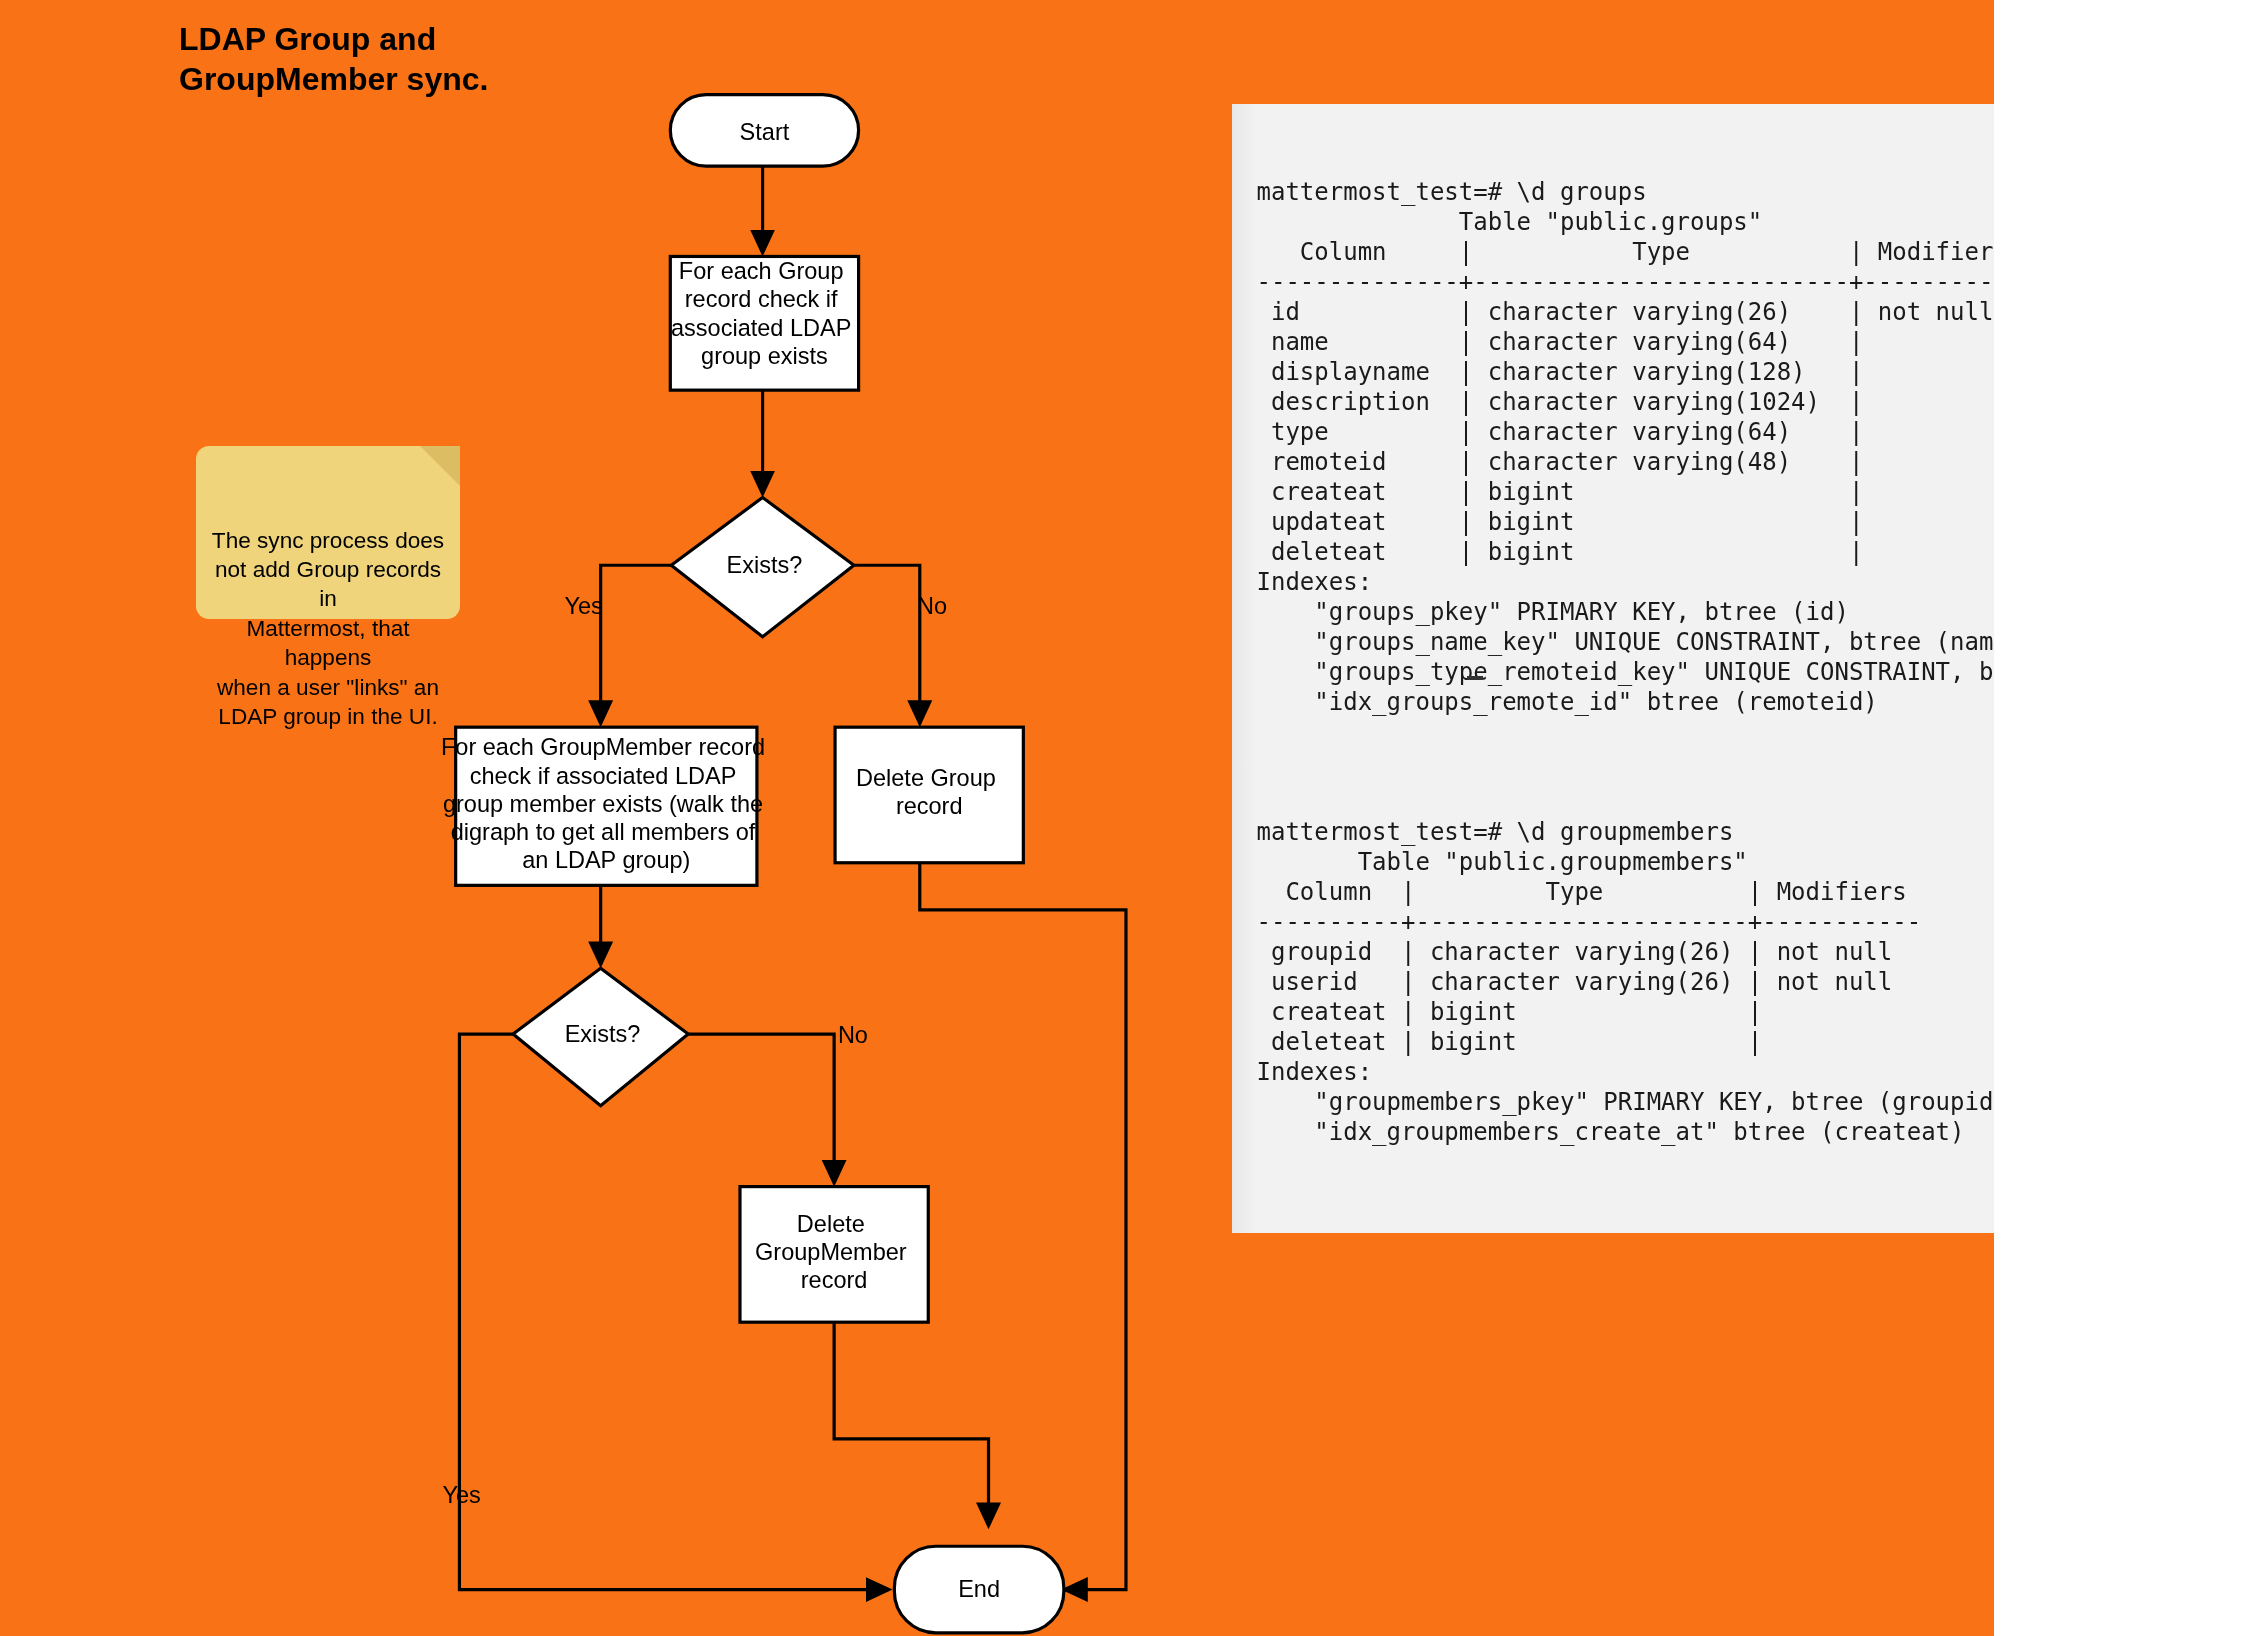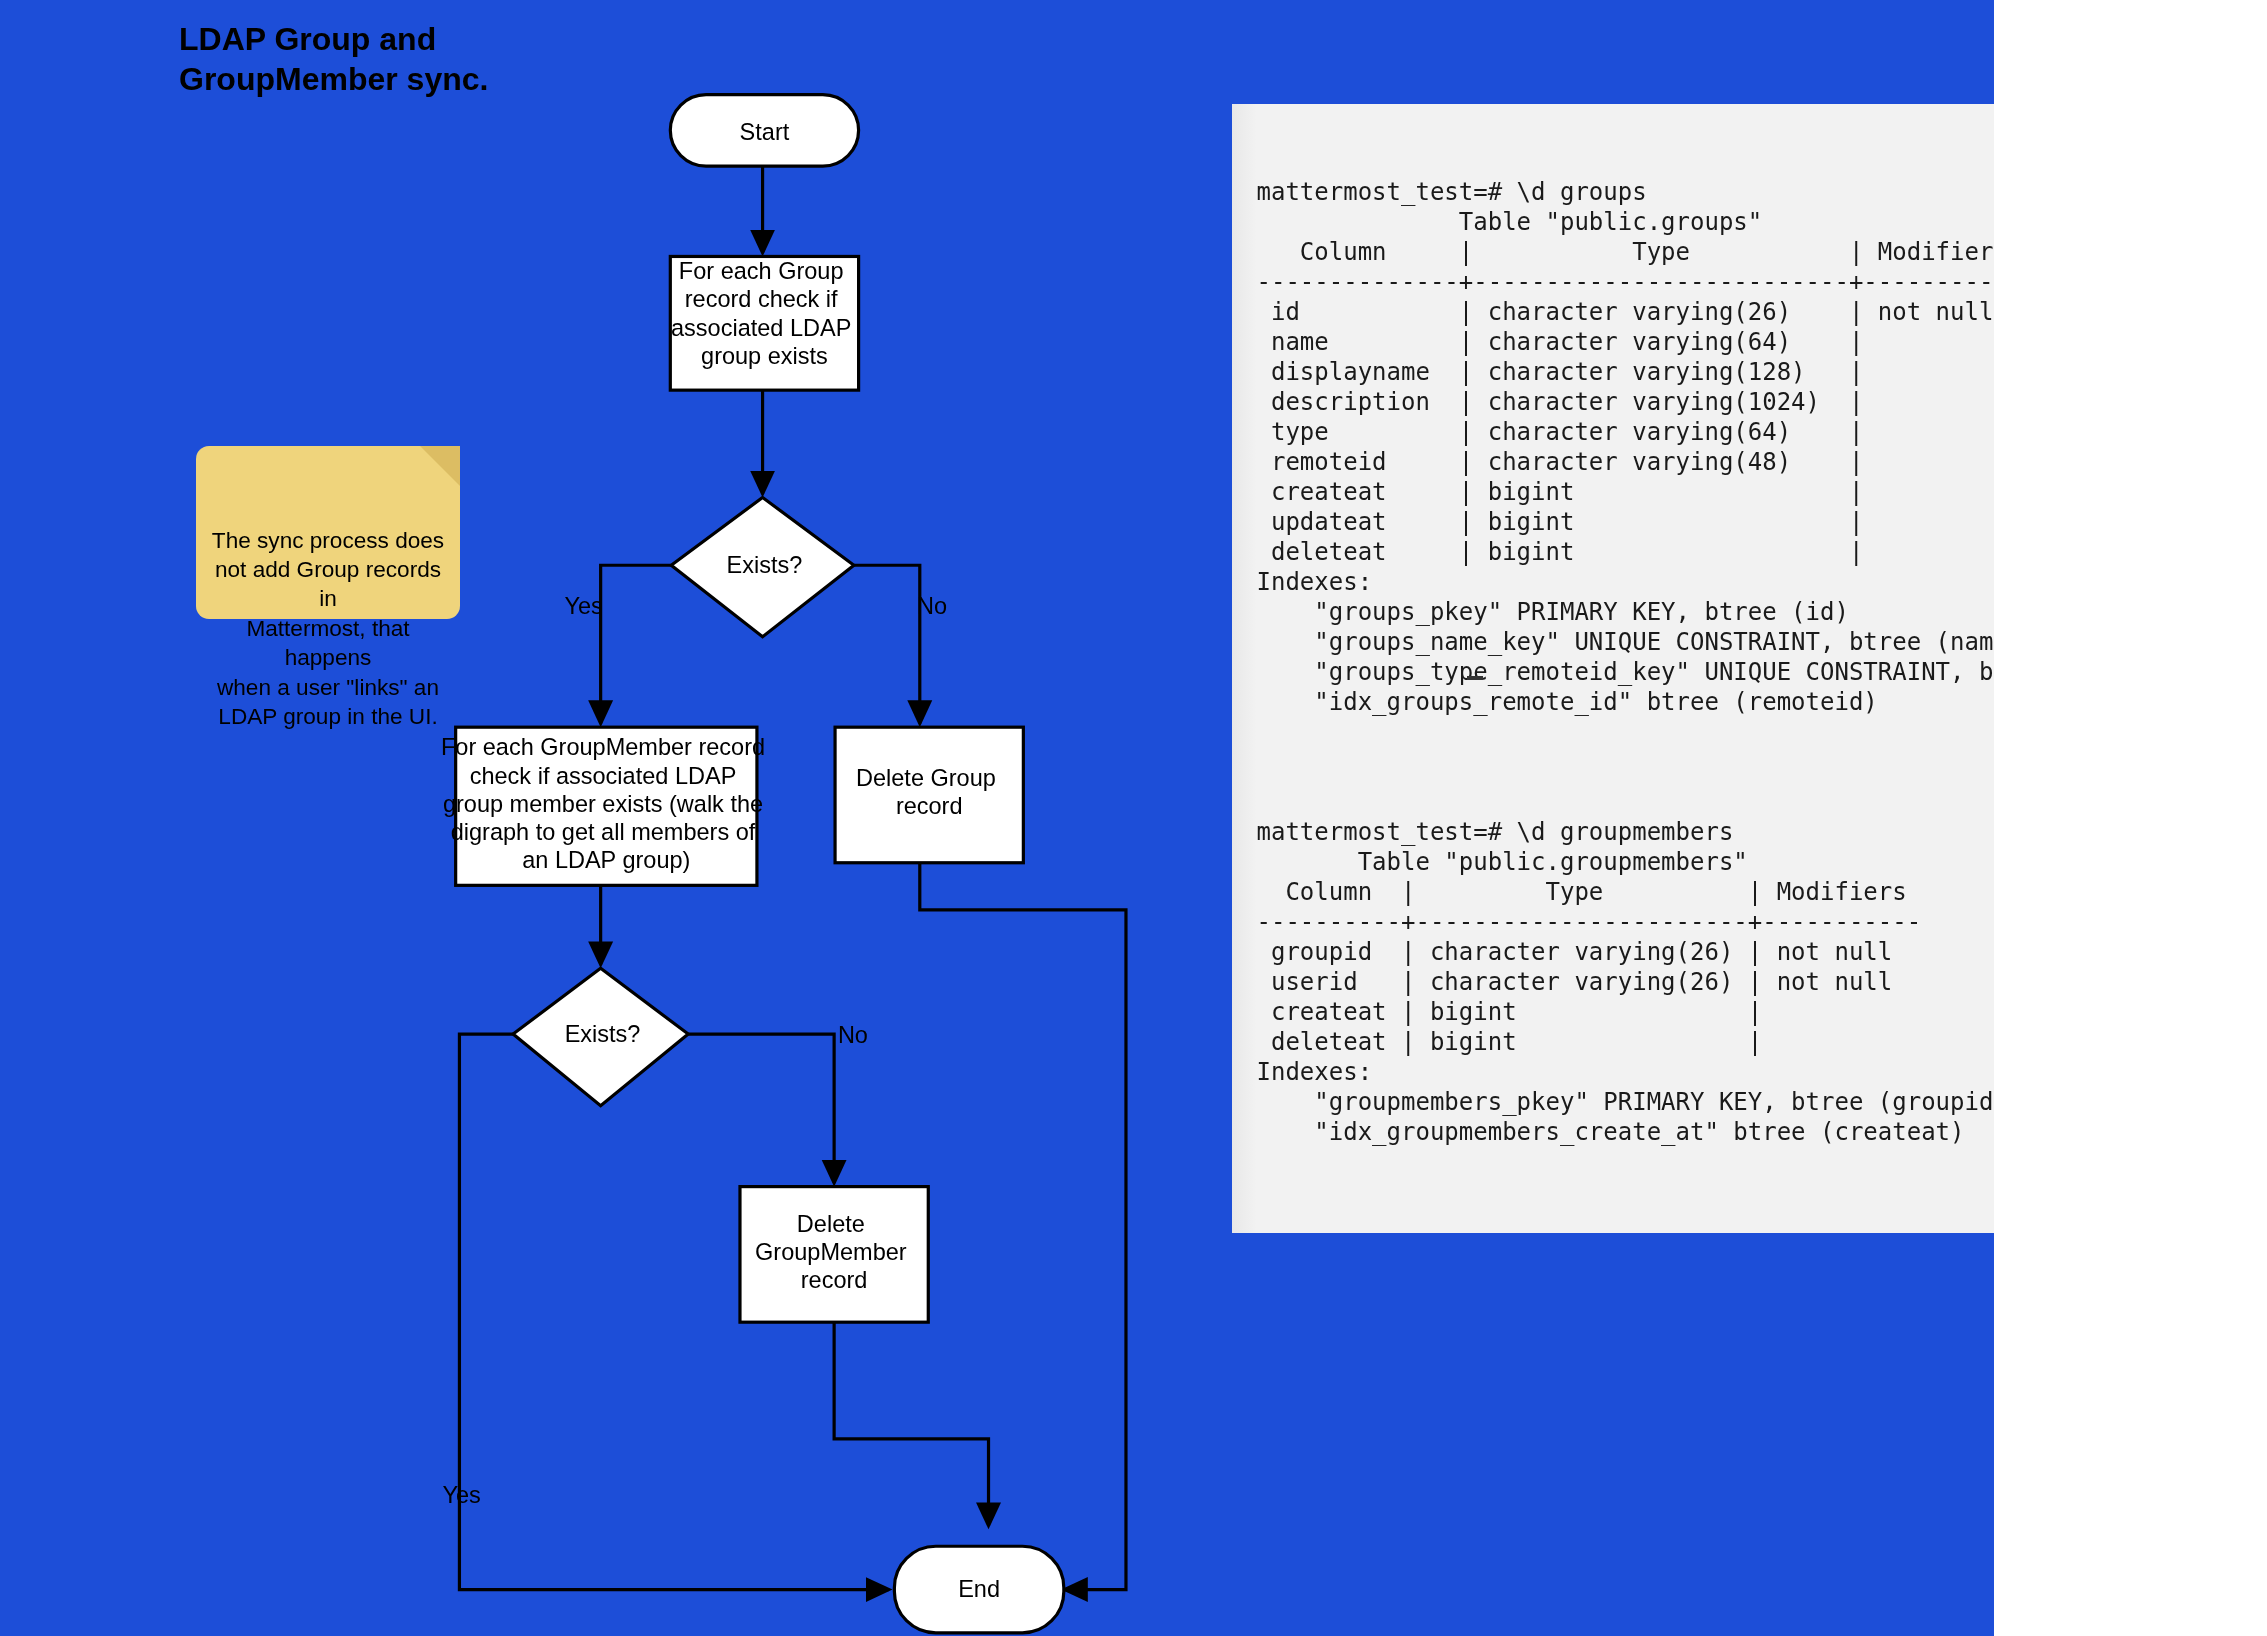--- a/index.html
+++ b/index.html
@@ -5,21 +5,21 @@
 <style>
   html, body {
     margin: 0;
     padding: 0;
     background: #ffffff;
   }
   #canvas {
     position: relative;
     width: 1994px;
     height: 1637px;
-    background: #1d4ed8;
+    background: #f97316;
     overflow: hidden;
     font-family: "Liberation Sans", sans-serif;
   }
 
   
   #diagram-title {
     position: absolute;
     left: 179px;
     top: 19px;
     width: 395px;

